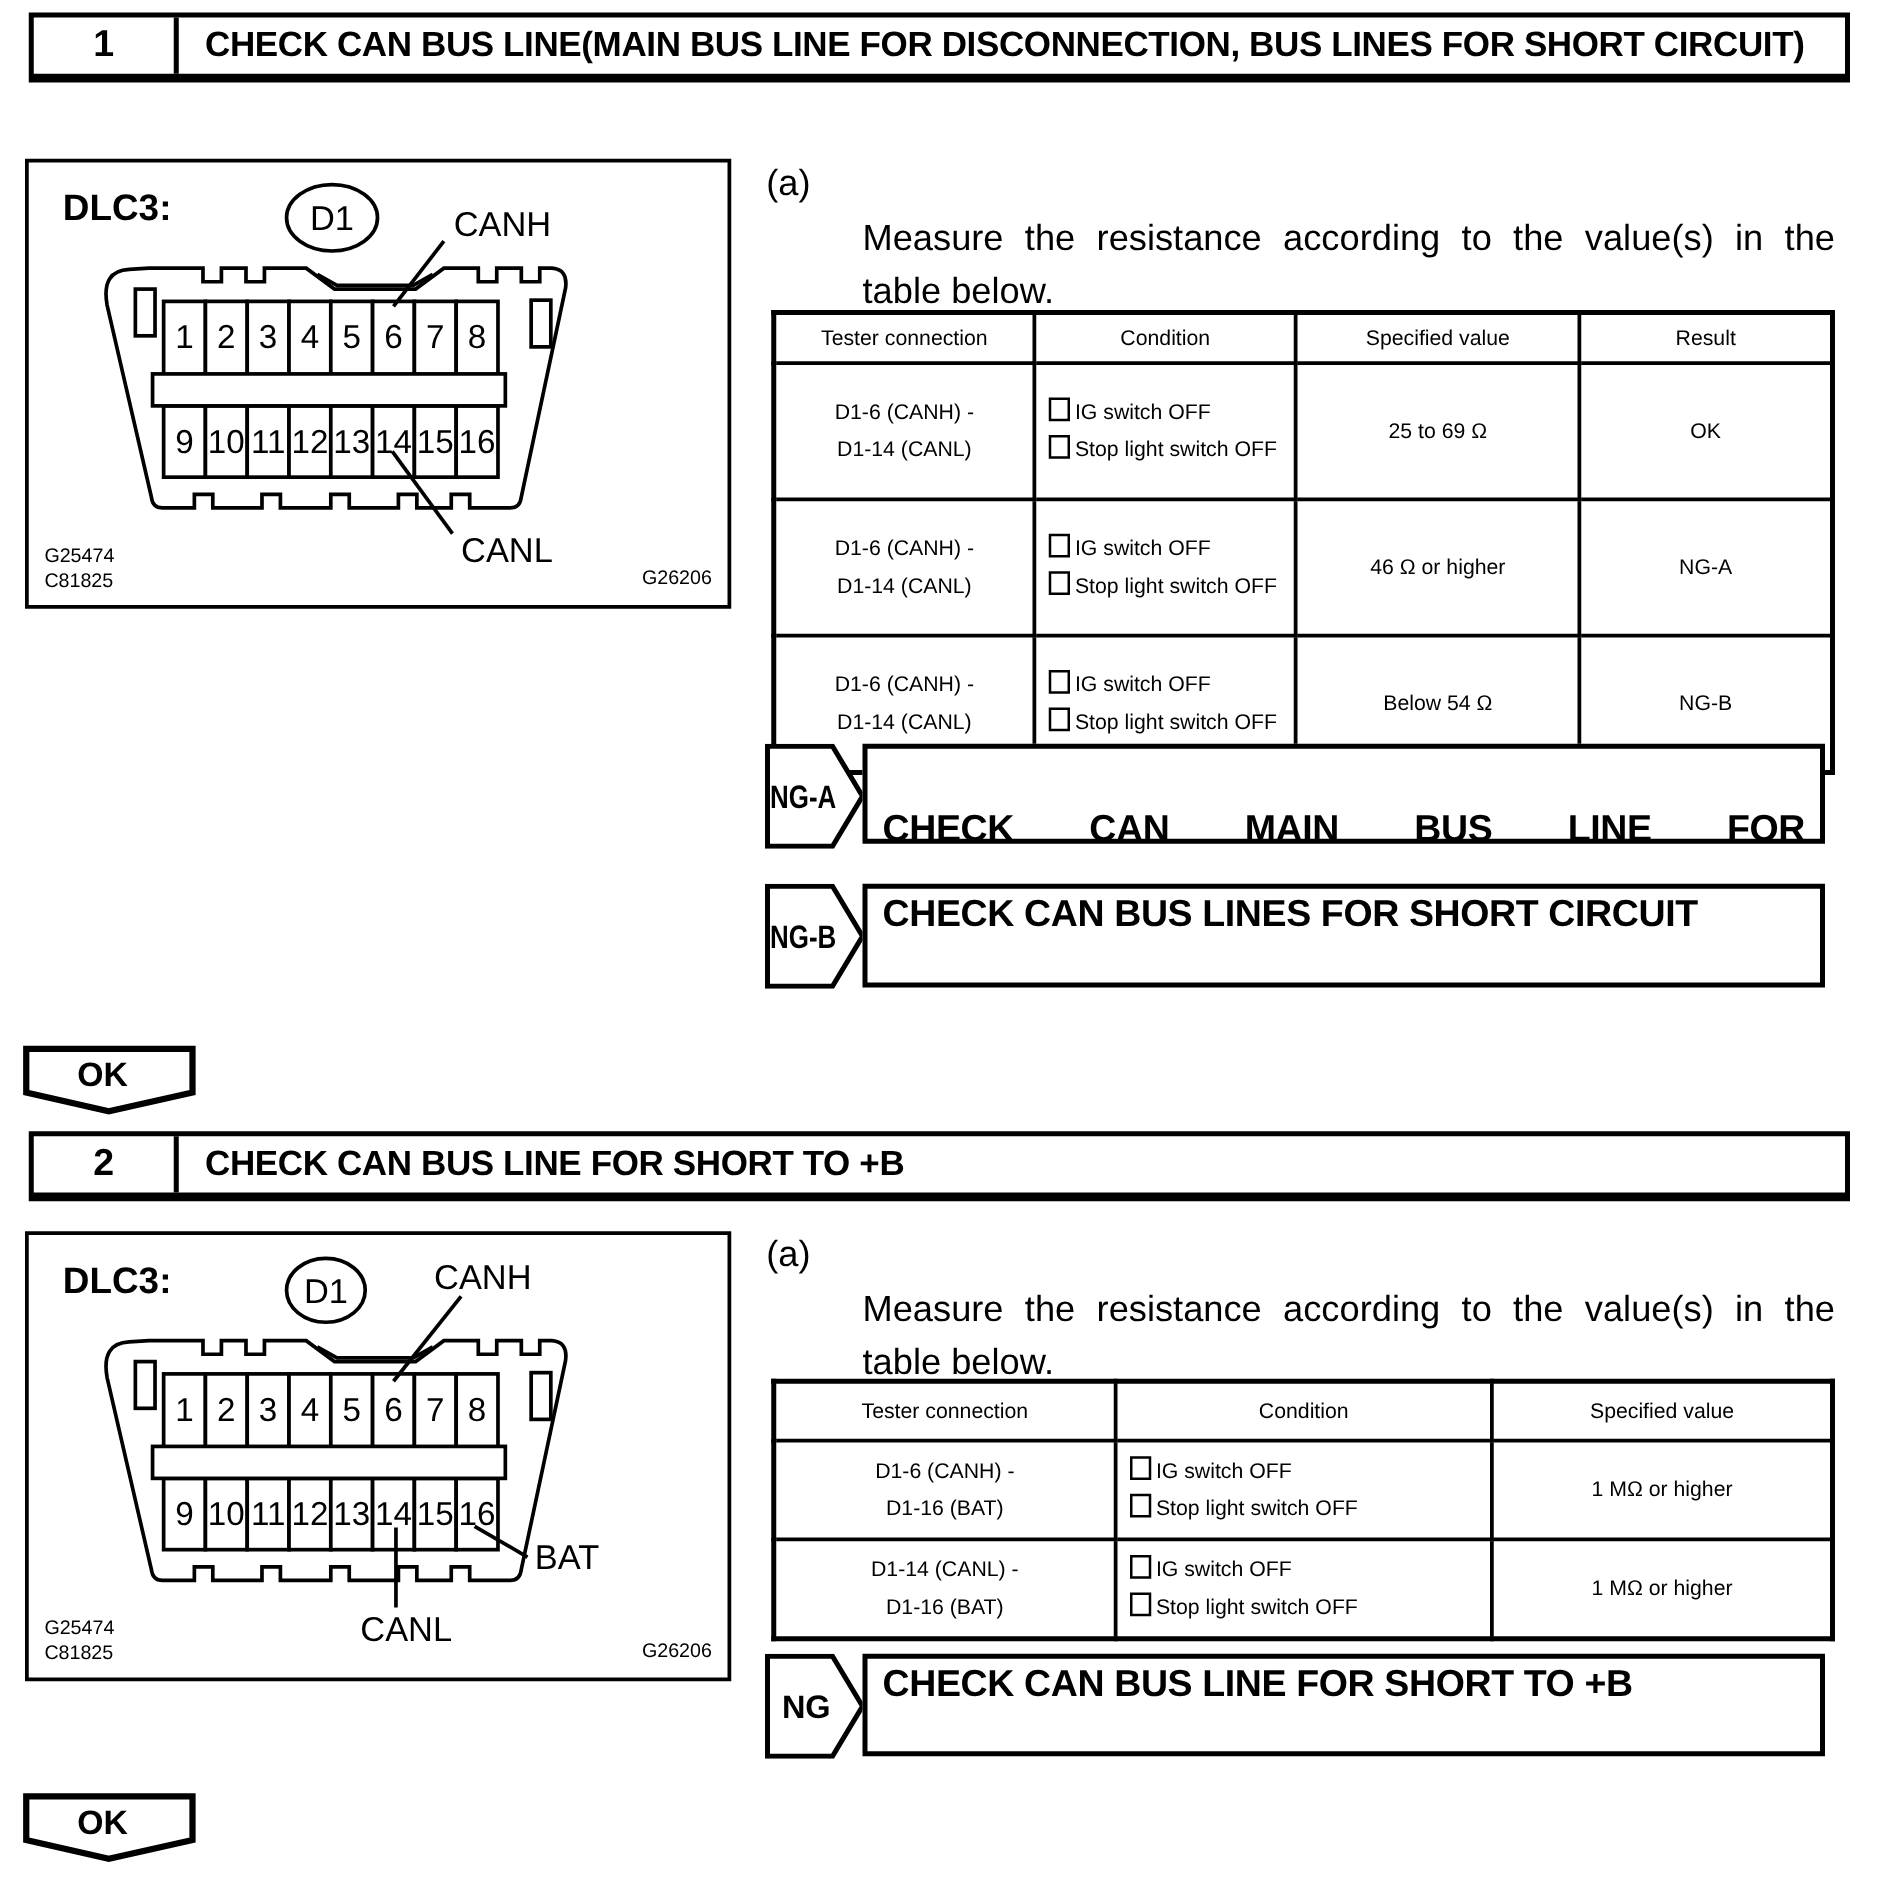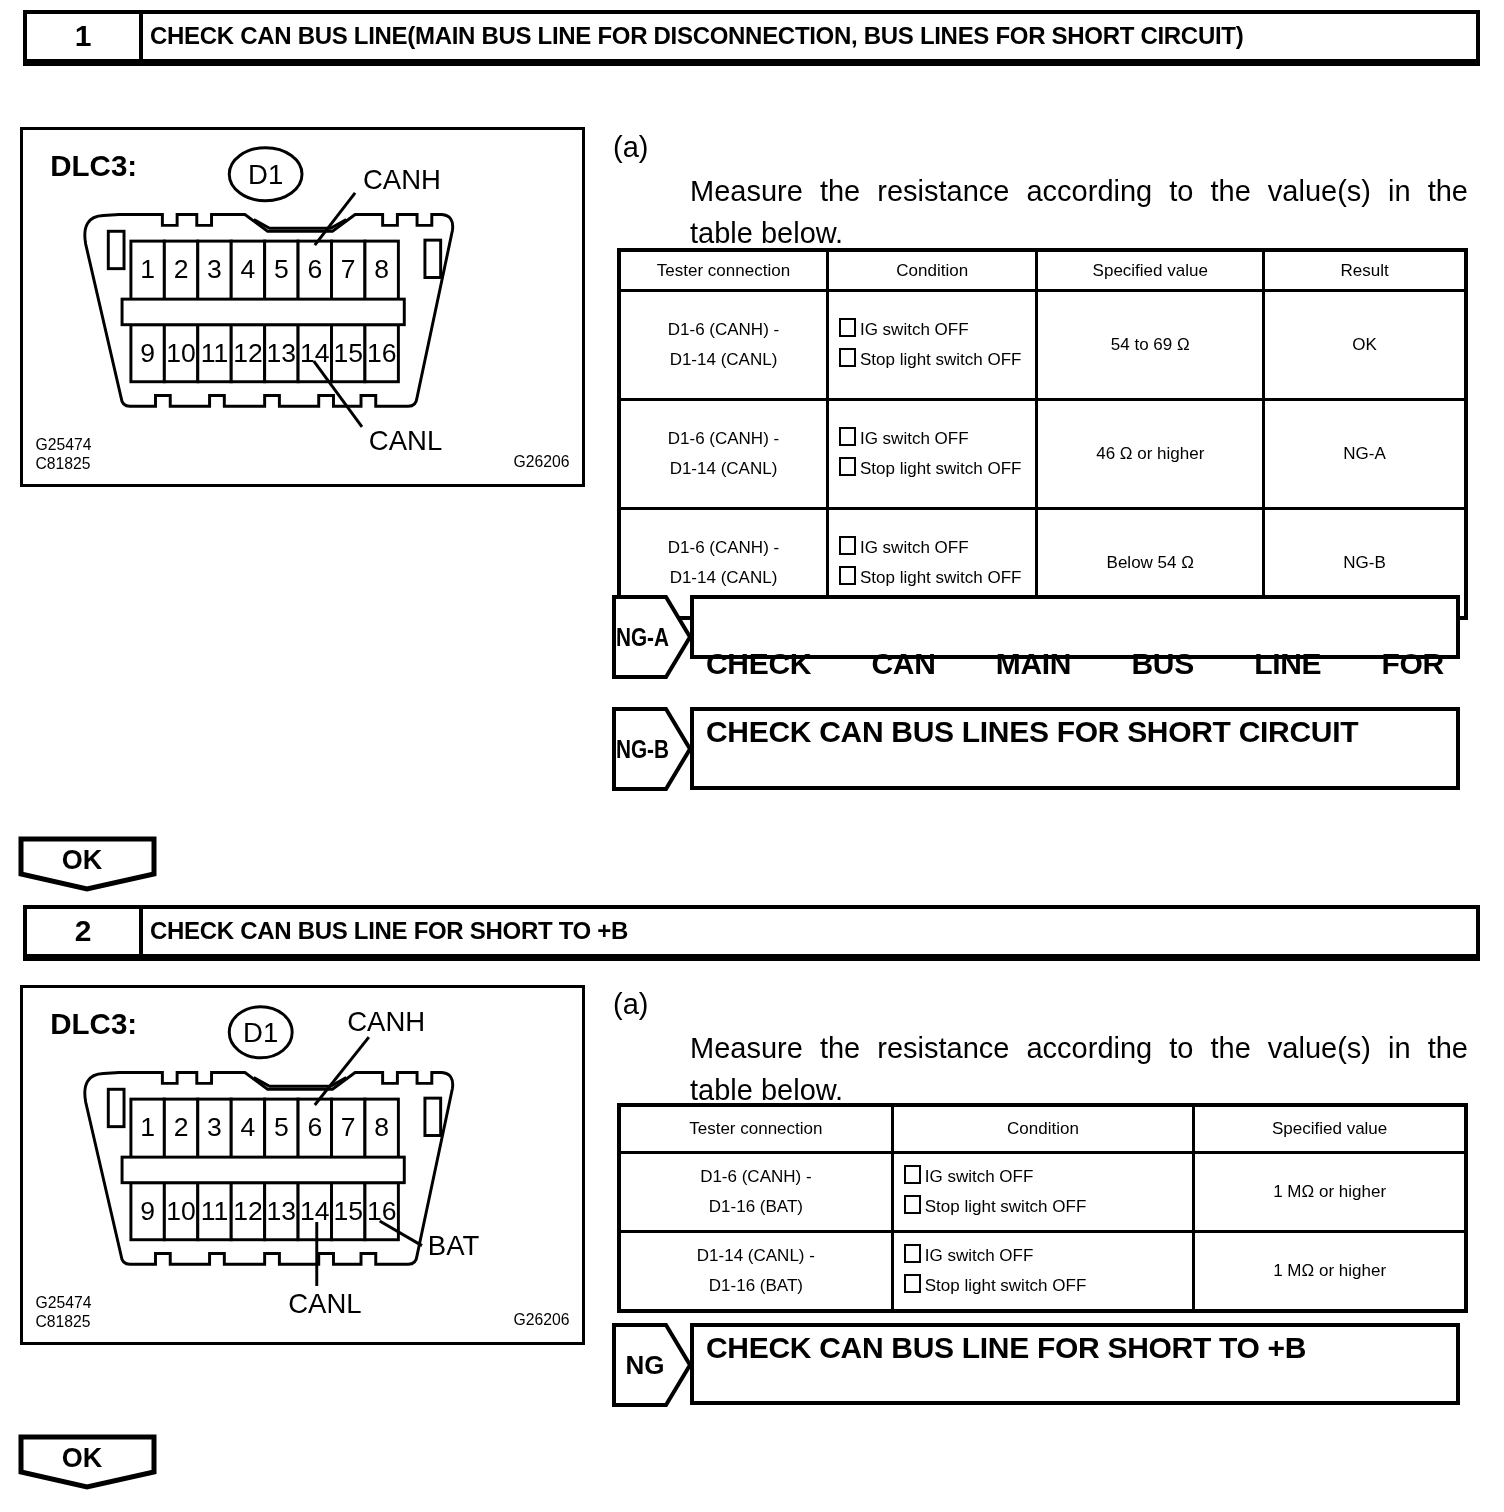--- a/index.html
+++ b/index.html
@@ -5,21 +5,21 @@
   html,body{margin:0;padding:0;background:#ffffff;}
   .page{position:relative;width:1504px;height:1512px;background:#fff;color:#000;
         font-family:"Liberation Sans","DejaVu Sans",sans-serif;overflow:hidden;}
 
   
   .step-header{position:absolute;left:23px;width:1457px;box-sizing:border-box;
                border:4px solid #000;border-bottom:7px solid #000;display:flex;background:#fff;}
   .step-no{width:112px;flex:0 0 112px;border-right:4px solid #000;display:flex;
            justify-content:center;align-items:flex-start;font-weight:bold;font-size:30px;
            padding-top:5px;}
-  .step-title{flex:1;font-weight:bold;font-size:24px;line-height:35px;padding:4px 12px 6px 7px;
+  .step-title{flex:1;font-weight:bold;font-size:28px;line-height:35px;padding:4px 12px 6px 21px;
               letter-spacing:-0.3px;}
 
   
   .figure{position:absolute;left:20px;width:565px;height:360px;box-sizing:border-box;
           border:3px solid #000;background:#fff;}
   .figure svg{width:100%;height:100%;display:block;}
   .oline{fill:#fff;stroke:#000;stroke-width:3;}
   .oval{fill:none;stroke:#000;stroke-width:3;}
   .pin-rect{fill:#fff;stroke:#000;stroke-width:3;}
   .leader{stroke:#000;stroke-width:3;fill:none;}
@@ -157,21 +157,21 @@
     <tbody>
       <tr>
         <td class="cell-c tester">
           <div>D1-6 (CANH) -</div>
           <div>D1-14 (CANL)</div>
         </td>
         <td class="cond">
           <div class="cond-line"><span class="cbx"></span><span>IG switch OFF</span></div>
           <div class="cond-line"><span class="cbx"></span><span>Stop light switch OFF</span></div>
         </td>
-        <td class="cell-c">54 to 69 Ω</td>
+        <td class="cell-c">25 to 69 Ω</td>
         <td class="cell-c">OK</td>
       </tr>
       <tr>
         <td class="cell-c tester">
           <div>D1-6 (CANH) -</div>
           <div>D1-14 (CANL)</div>
         </td>
         <td class="cond">
           <div class="cond-line"><span class="cbx"></span><span>IG switch OFF</span></div>
           <div class="cond-line"><span class="cbx"></span><span>Stop light switch OFF</span></div>
@@ -192,21 +192,21 @@
         <td class="cell-c">NG-B</td>
       </tr>
     </tbody>
   </table>
 
   <div class="action-row" style="top:595px;width:860px;height:84px;">
     <svg class="pent" width="82" height="84">
       <polygon points="2,2 54,2 78,42 54,82 2,82" stroke-width="4"></polygon>
       <text x="4" y="51" textLength="53" lengthAdjust="spacingAndGlyphs">NG-A</text>
     </svg>
-    <div class="action-box" style="height:64px;">
+    <div class="action-box" style="height:80px;">
       <div class="jline">CHECK CAN MAIN BUS LINE FOR</div>
     </div>
   </div>
 
   <div class="action-row" style="top:707px;width:860px;height:83px;">
     <svg class="pent" width="82" height="84">
       <polygon points="2,2 54,2 78,42 54,82 2,82" stroke-width="4"></polygon>
       <text x="4" y="51" textLength="53" lengthAdjust="spacingAndGlyphs">NG-B</text>
     </svg>
     <div class="action-box" style="height:83px;">

